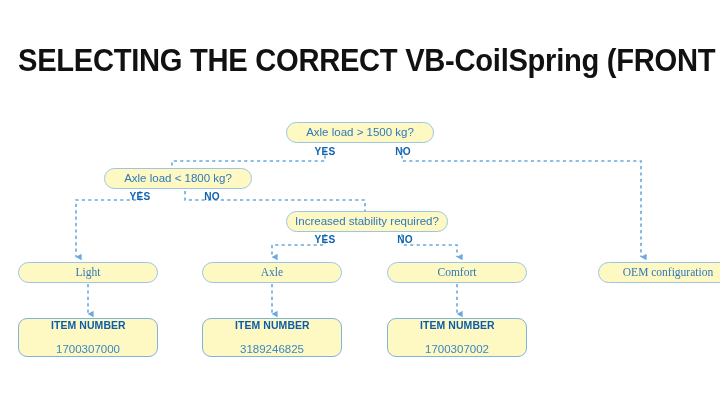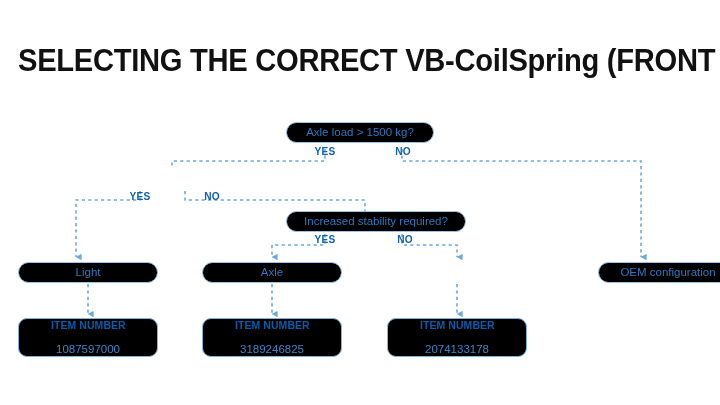--- a/index.html
+++ b/index.html
@@ -47,21 +47,21 @@
     top: 0;
     width: 720px;
     height: 405px;
     pointer-events: none;
   }
 
   
   .node {
     position: absolute;
     box-sizing: border-box;
-    background: #000000;
+    background: #fef9c3;
     border: 1px solid #a9cbe8;
     border-radius: 14px;
     display: flex;
     align-items: center;
     justify-content: center;
     color: #2e77bb;
     font-size: 11.5px;
     line-height: 13px;
     white-space: nowrap;
   }
@@ -69,20 +69,21 @@
     height: 21px;
     border-radius: 11px;
     border-color: #9dc4e6;
     color: #2f78bc;
   }
   .node.result {
     height: 21px;
     border-radius: 11px;
     border-color: #9dc4e6;
     color: #2f78bc;
+    font-family: Liberation Serif, serif;
   }
   .node.item {
     height: 39px;
     border-radius: 9px;
     border-color: #7fb4de;
     flex-direction: column;
     justify-content: center;
     gap: 12px;
   }
   .item-title {
@@ -145,45 +146,51 @@
       <path d="M457,284 L457,314" marker-end="url(#arrow)"></path>
     </g>
   </svg>
 
   <div class="node decision" style="left:286px; top:122px; width:148px;">
     <span>Axle load &gt; 1500 kg?</span>
   </div>
   <div class="branch-label" style="left:300px; top:145px; width:50px;">YES</div>
   <div class="branch-label" style="left:378px; top:145px; width:50px;">NO</div>
 
+  <div class="node decision" style="left:104px; top:168px; width:148px;">
+    <span>Axle load &lt; 1800 kg?</span>
+  </div>
   <div class="branch-label" style="left:115px; top:190px; width:50px;">YES</div>
   <div class="branch-label" style="left:187px; top:190px; width:50px;">NO</div>
 
-  <div class="node decision" style="left:286px; top:211px; width:180px;align-items:center;">
+  <div class="node decision" style="left:286px; top:211px; width:162px;align-items:center;">
     <span>Increased stability required?</span>
   </div>
   <div class="branch-label" style="left:300px; top:233px; width:50px;">YES</div>
   <div class="branch-label" style="left:380px; top:233px; width:50px;">NO</div>
 
   <div class="node result" style="left:18px; top:262px; width:140px;">
     <span>Light</span>
   </div>
   <div class="node result" style="left:202px; top:262px; width:140px;">
     <span>Axle</span>
   </div>
+  <div class="node result" style="left:387px; top:262px; width:140px;">
+    <span>Comfort</span>
+  </div>
   <div class="node result" style="left:598px; top:262px; width:140px;">
     <span>OEM configuration</span>
   </div>
 
   <div class="node item" style="left:18px; top:318px; width:140px;">
     <span class="item-title">ITEM NUMBER</span>
-    <span class="item-value">1087597000</span>
+    <span class="item-value">1700307000</span>
   </div>
   <div class="node item" style="left:202px; top:318px; width:140px;">
     <span class="item-title">ITEM NUMBER</span>
     <span class="item-value">3189246825</span>
   </div>
   <div class="node item" style="left:387px; top:318px; width:140px;">
     <span class="item-title">ITEM NUMBER</span>
-    <span class="item-value">2074133178</span>
+    <span class="item-value">1700307002</span>
   </div>
 
 </div>
 
 </body></html>

